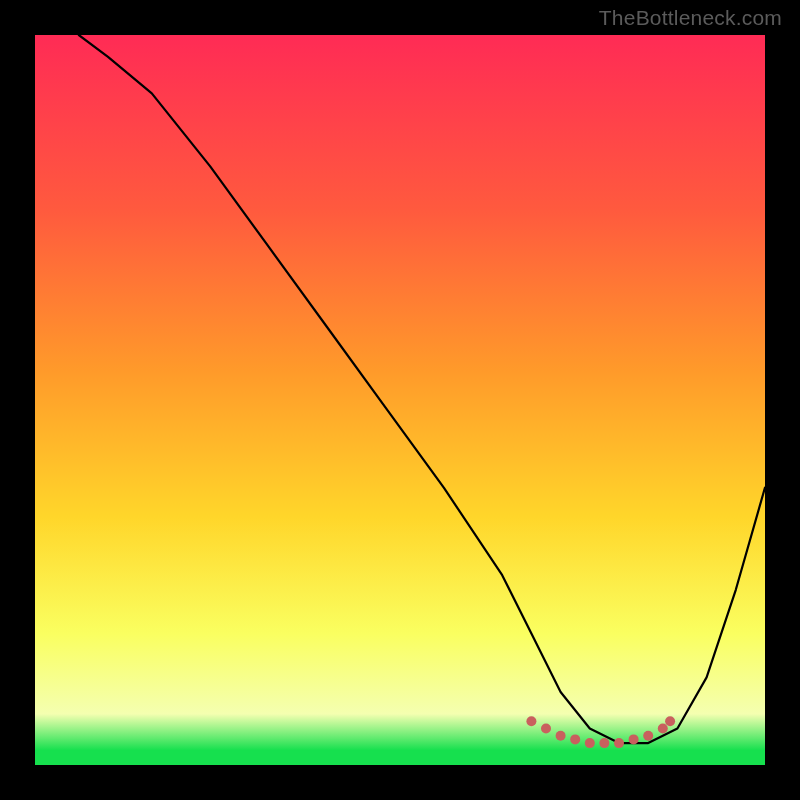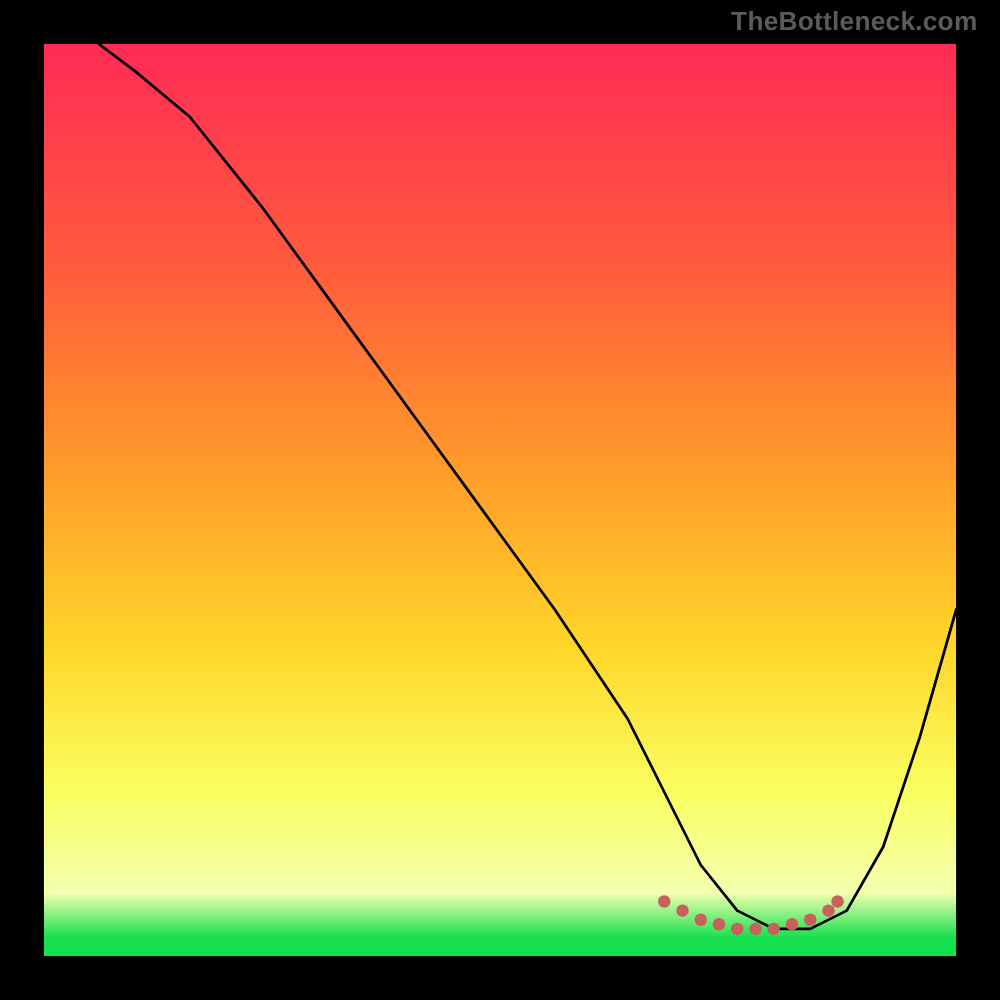--- a/index.html
+++ b/index.html
@@ -32,21 +32,21 @@
     position: absolute;
     inset: 0;
     
   }
   .watermark {
     position: absolute;
     top: 6px;
     right: 18px;
     color: #5b5b5b;
     font-size: 21px;
-    font-weight: 700;
+    font-weight: 400;
     letter-spacing: 0.2px;
     user-select: none;
   }
   svg.curve {
     position: absolute;
     inset: 0;
     width: 730px;
     height: 730px;
     overflow: visible;
   }

